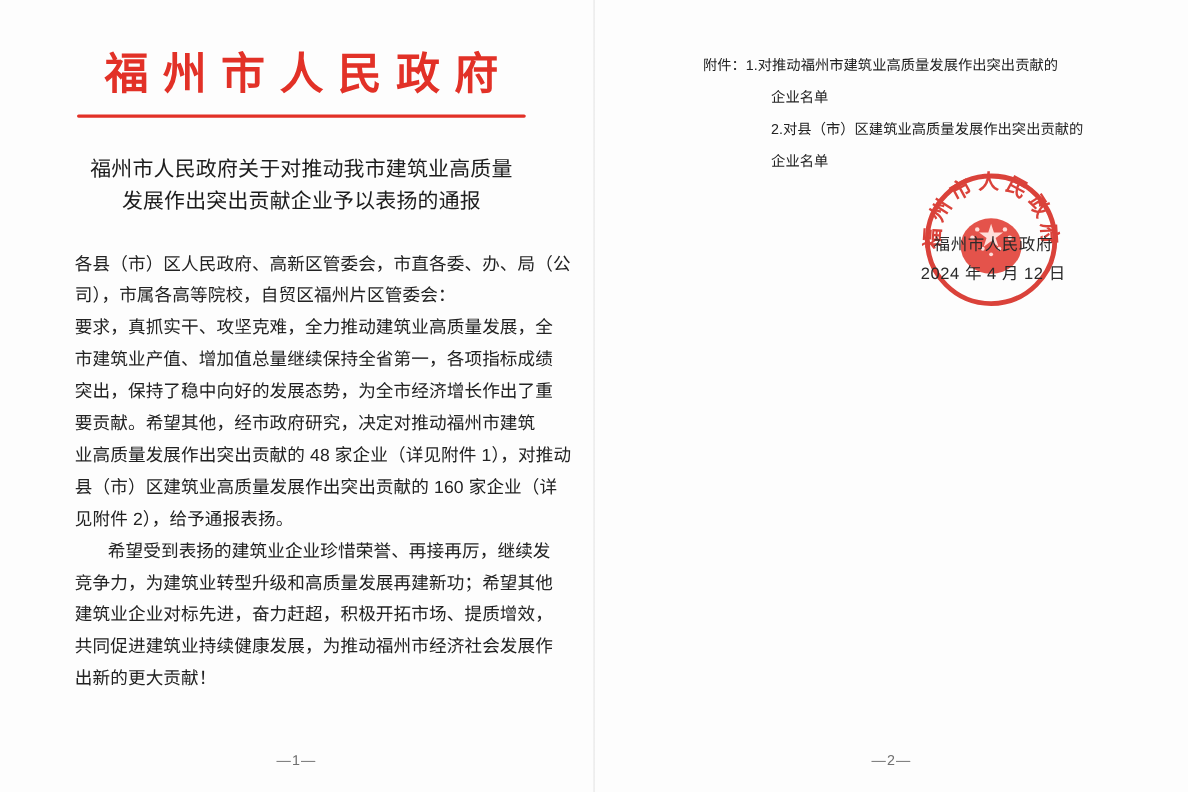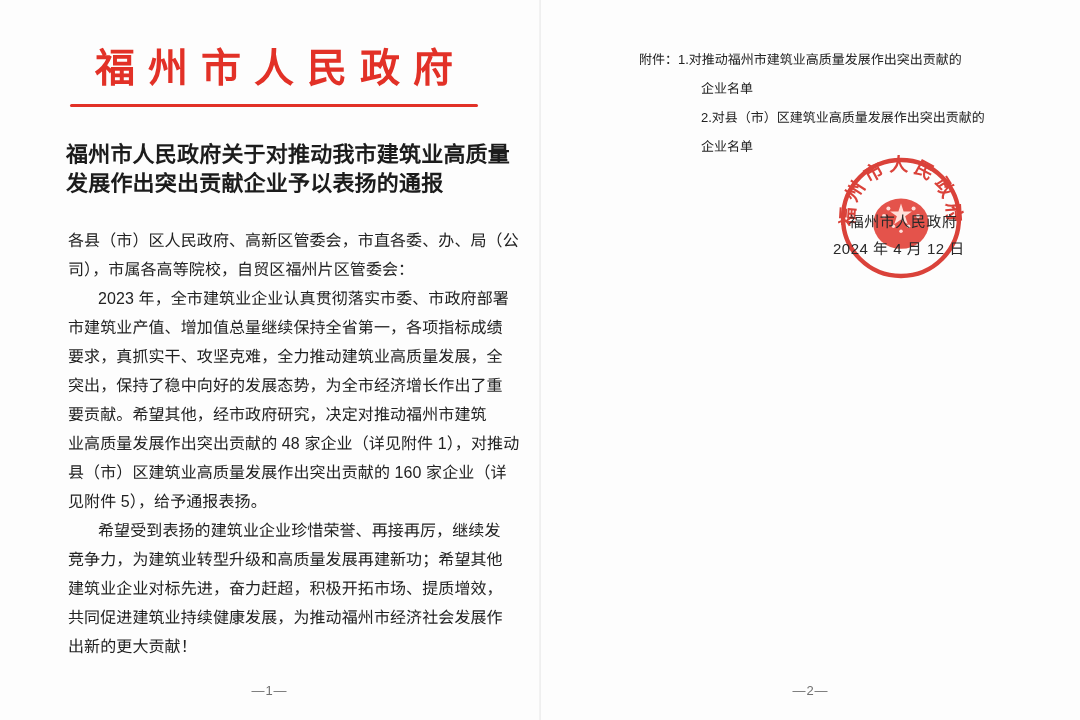--- a/index.html
+++ b/index.html
@@ -63,24 +63,24 @@
     background: #e23127;
     border-radius: 2px;
   }
 
   
   .doc-title {
     position: absolute;
     left: 66px;
     top: 140px;
     width: 416px;
-    text-align: left;
+    text-align: center;
     color: #1c1c1c;
-    font-size: 22px;
-    font-weight: 700;
+    font-size: 19px;
+    font-weight: 400;
     line-height: 29px;
     letter-spacing: 0.2px;
   }
   .doc-title .tl { display: block; white-space: nowrap; }
 
   
   .body-block {
     position: absolute;
     left: 68px;
     top: 226px;
@@ -147,21 +147,21 @@
     font-size: 15px;
     color: #2a2a2a;
     letter-spacing: 0.5px;
     white-space: nowrap;
   }
   .sig-date {
     position: absolute;
     left: -5px;
     top: 82px;
     width: 140px;
-    text-align: left;
+    text-align: center;
     font-size: 15px;
     color: #2a2a2a;
     letter-spacing: 0.5px;
     white-space: nowrap;
   }
 </style>
 </head>
 <body>
 
 <div class="spread">
@@ -174,28 +174,27 @@
     <div class="masthead-rule"></div>
 
     <div class="doc-title">
       <span class="tl">福州市人民政府关于对推动我市建筑业高质量</span>
       <span class="tl">发展作出突出贡献企业予以表扬的通报</span>
     </div>
 
     <div class="body-block" id="body-block">
         <span class="body-line">各县（市）区人民政府、高新区管委会，市直各委、办、局（公</span>
         <span class="body-line">司），市属各高等院校，自贸区福州片区管委会：</span>
-        <span class="body-line indent">2023 年，全市建筑业企业认真贯彻落实市委、市政府部署</span>
+        <span class="body-line">要求，真抓实干、攻坚克难，全力推动建筑业高质量发展，全</span>
         <span class="body-line">市建筑业产值、增加值总量继续保持全省第一，各项指标成绩</span>
-        <span class="body-line">要求，真抓实干、攻坚克难，全力推动建筑业高质量发展，全</span>
         <span class="body-line">突出，保持了稳中向好的发展态势，为全市经济增长作出了重</span>
         <span class="body-line">要贡献。希望其他，经市政府研究，决定对推动福州市建筑</span>
         <span class="body-line">业高质量发展作出突出贡献的 48 家企业（详见附件 1），对推动</span>
         <span class="body-line">县（市）区建筑业高质量发展作出突出贡献的 160 家企业（详</span>
-        <span class="body-line">见附件 5），给予通报表扬。</span>
+        <span class="body-line">见附件 2），给予通报表扬。</span>
         <span class="body-line indent">希望受到表扬的建筑业企业珍惜荣誉、再接再厉，继续发</span>
         <span class="body-line">竞争力，为建筑业转型升级和高质量发展再建新功；希望其他</span>
         <span class="body-line">建筑业企业对标先进，奋力赶超，积极开拓市场、提质增效，</span>
         <span class="body-line">共同促进建筑业持续健康发展，为推动福州市经济社会发展作</span>
         <span class="body-line">出新的更大贡献！</span>
       </div>
 
     <div class="folio">—1—</div>
   </div>
 

